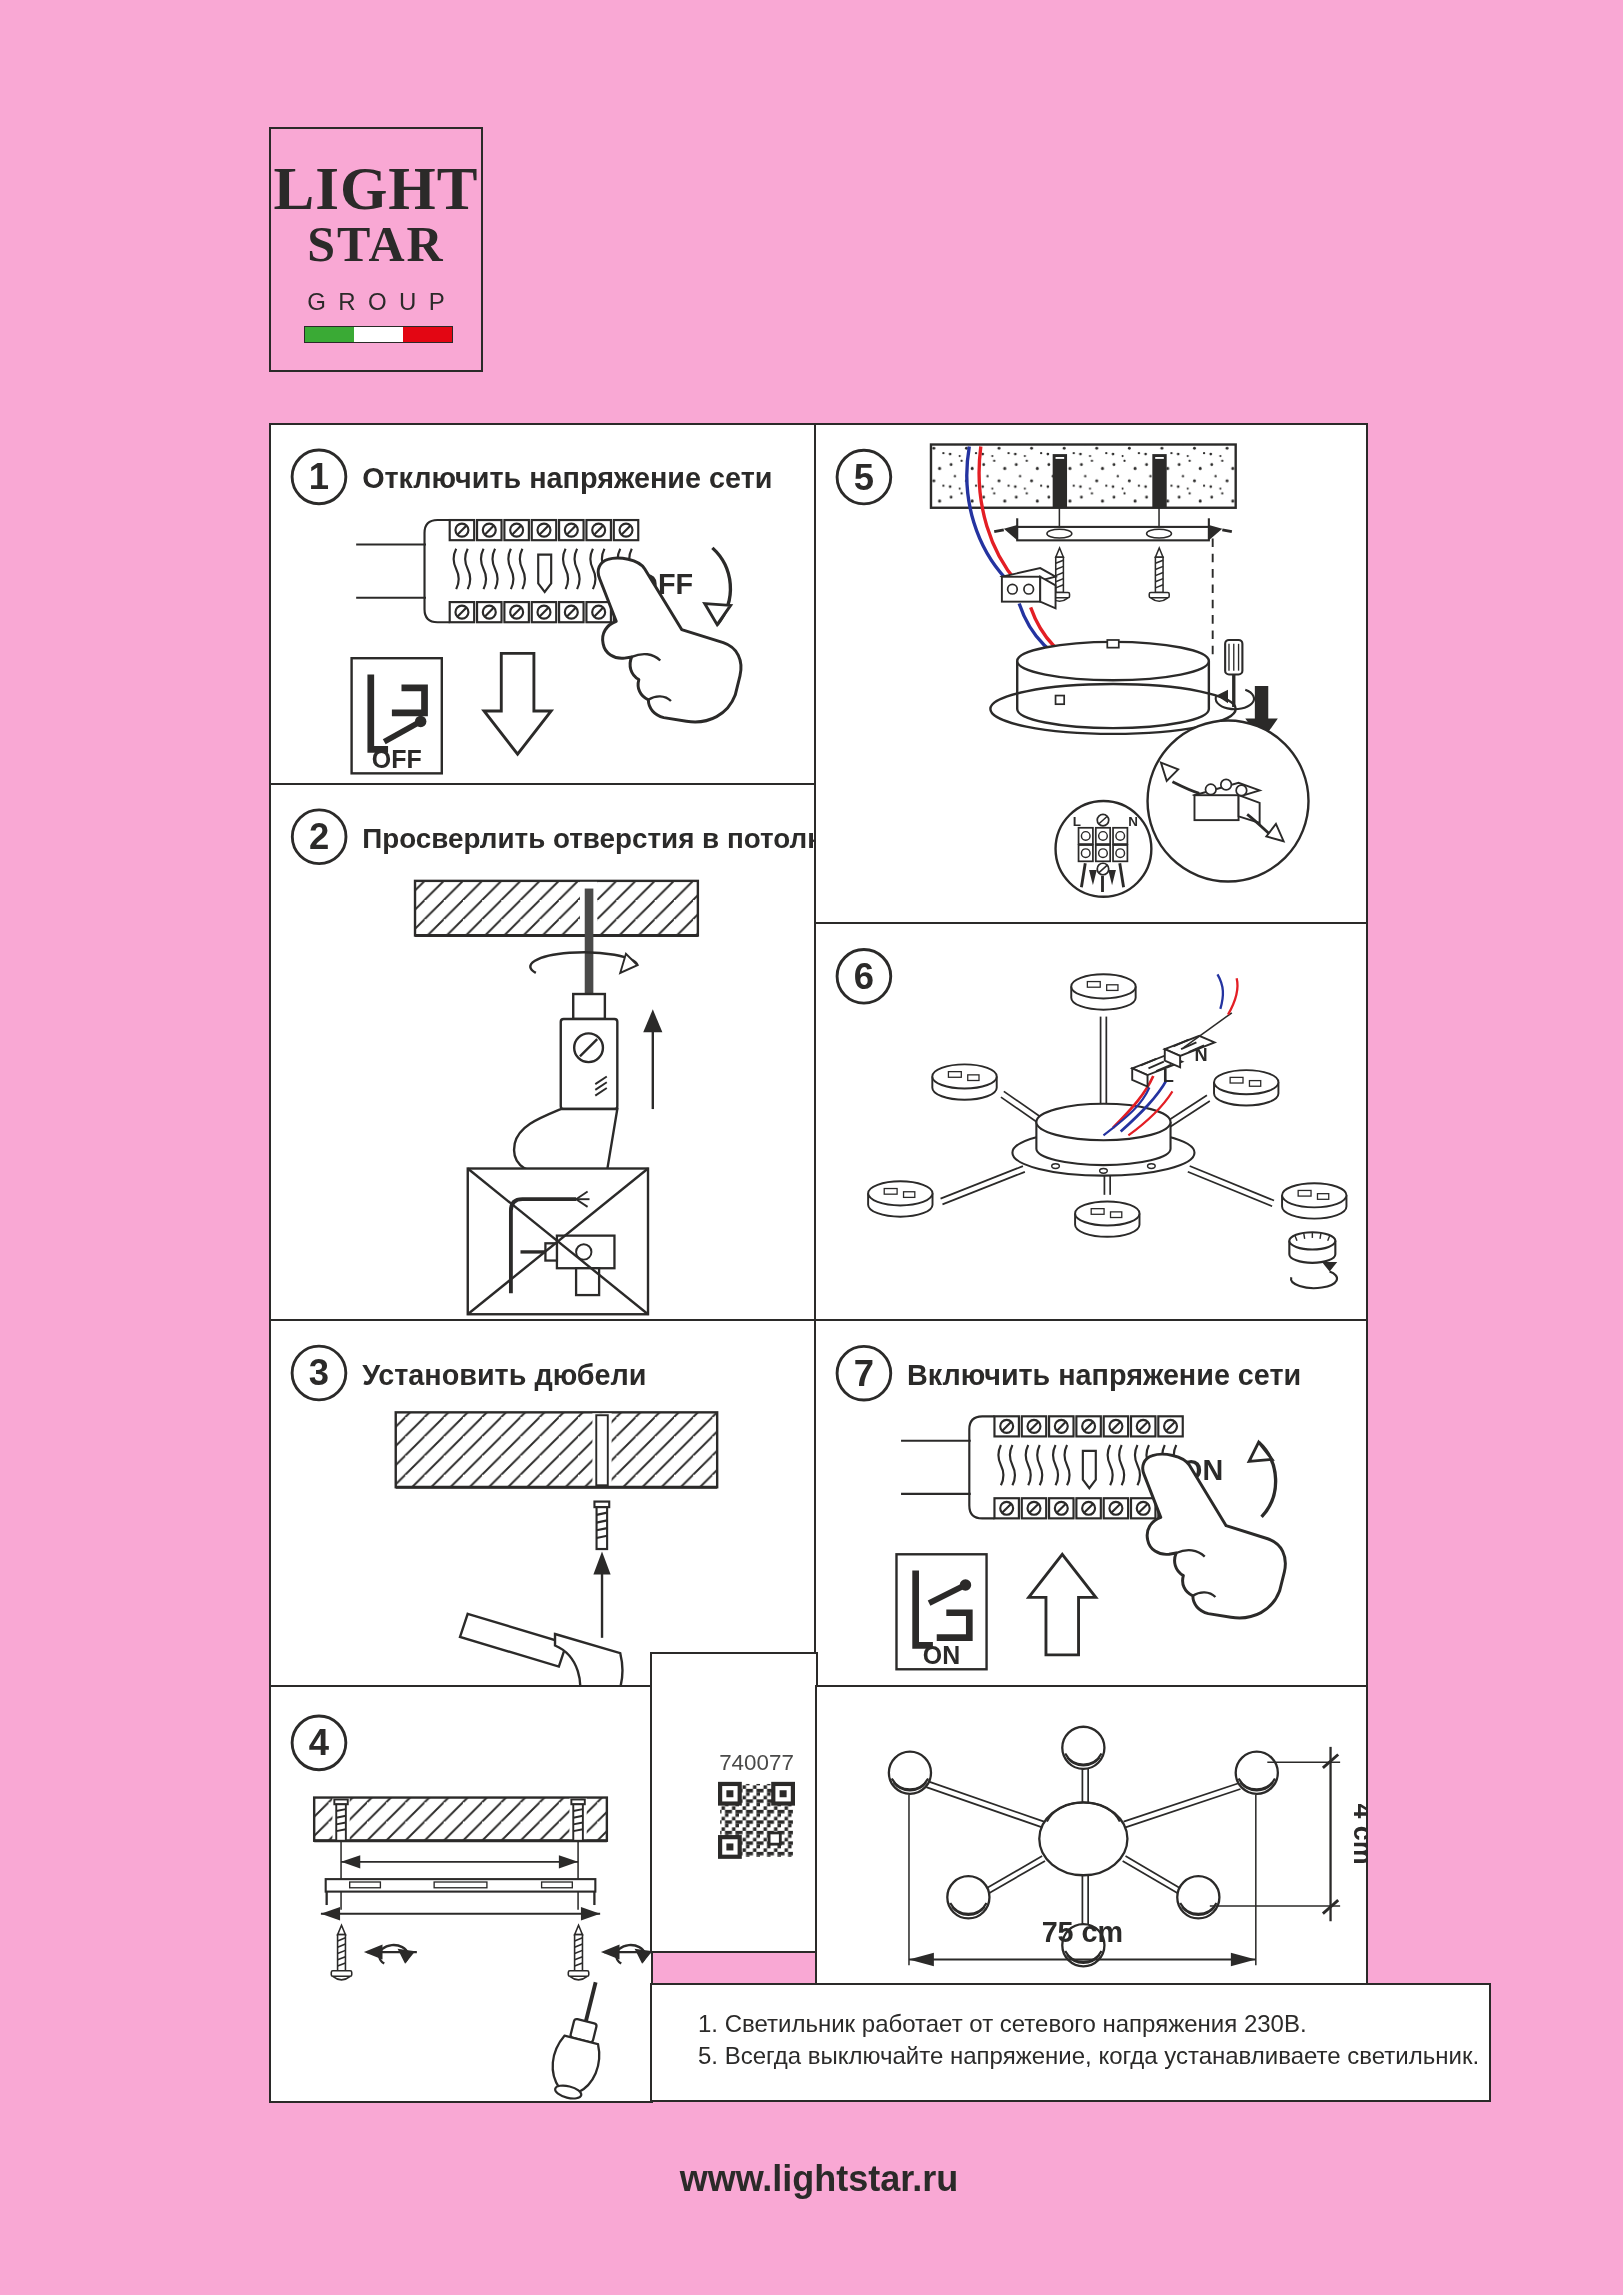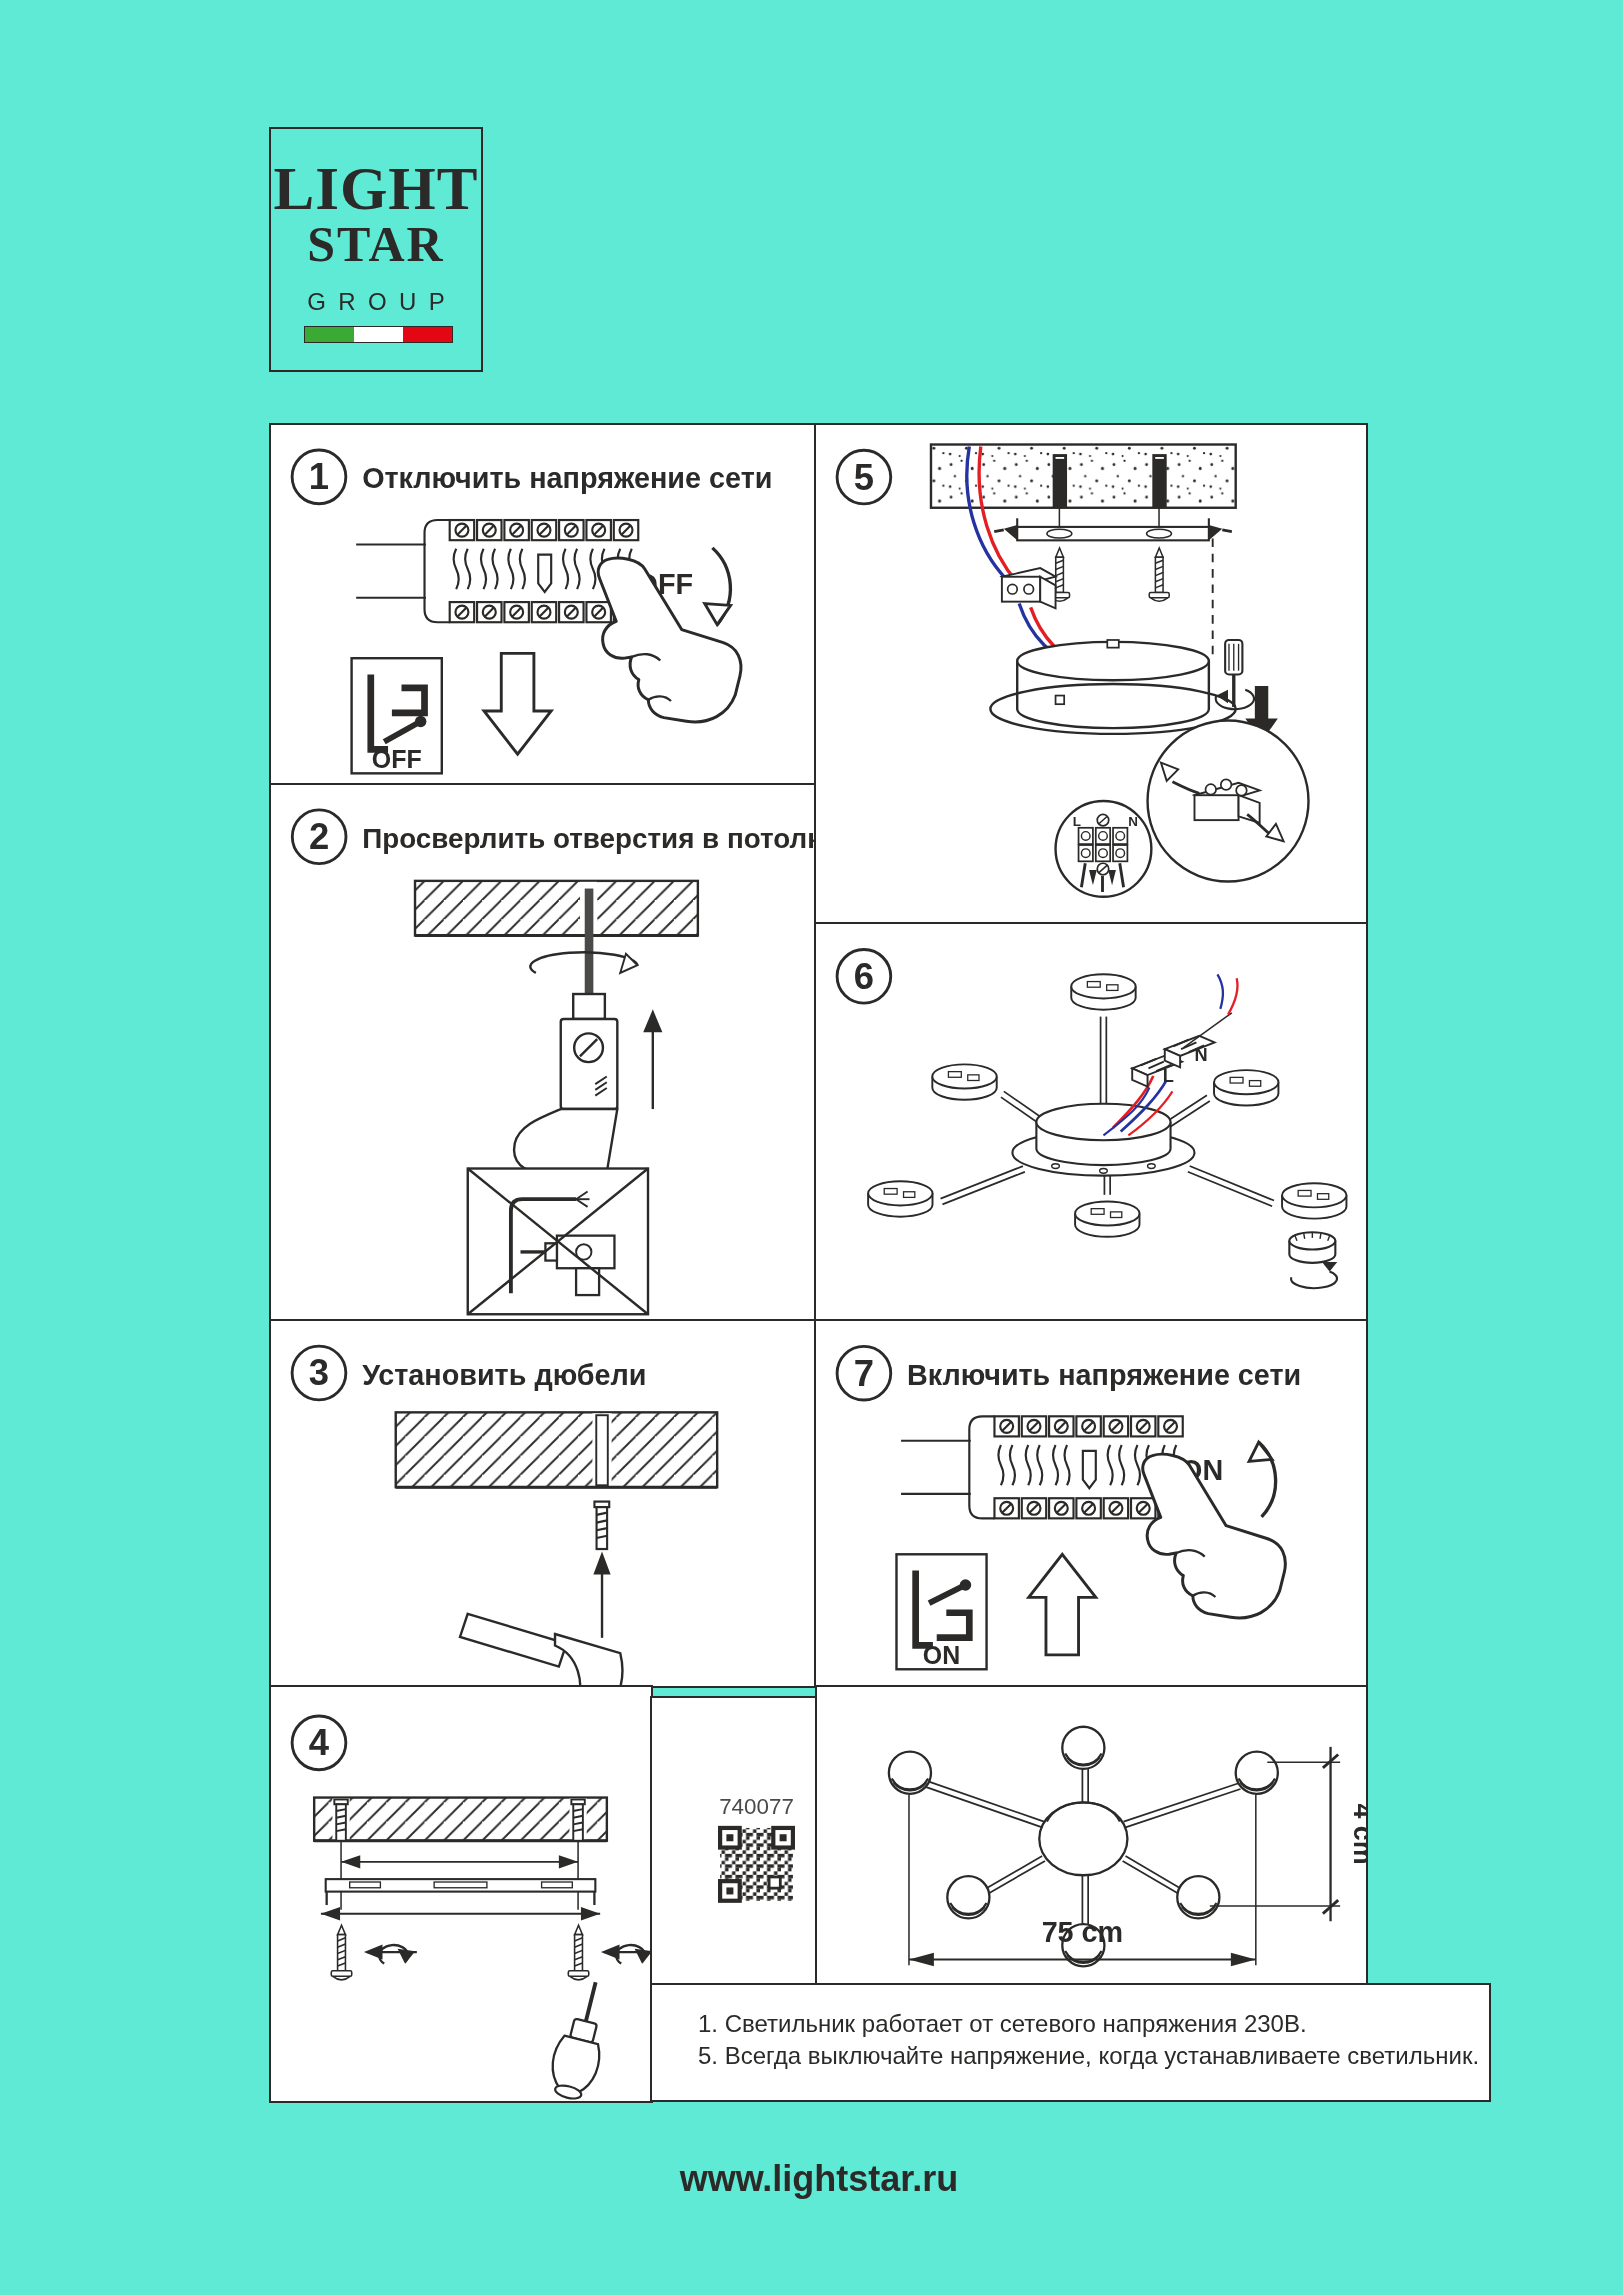--- a/index.html
+++ b/index.html
@@ -1,16 +1,16 @@
 <!DOCTYPE html>
 <html><head>
 <meta charset="utf-8">
 <style>
   html,body{margin:0;padding:0;background:#888;}
-  #page{position:relative;width:1623px;height:2295px;background:#5eead4;font-family:"Liberation Sans",sans-serif;color:#2b2a29;overflow:hidden;}
+  #page{position:relative;width:1623px;height:2295px;background:#f9a8d4;font-family:"Liberation Sans",sans-serif;color:#2b2a29;overflow:hidden;}
   .panel{position:absolute;border:2.9px solid #2b2a29;box-sizing:border-box;background:#fff;}
   .panel svg{display:block;width:100%;height:100%;}
   
   #logo{position:absolute;left:269px;top:127px;width:214px;height:245px;border:2.9px solid #2b2a29;box-sizing:border-box;text-align:center;}
   #logo .w1{position:absolute;left:0;right:0;top:29px;font-family:"Liberation Serif",serif;font-weight:bold;font-size:61px;letter-spacing:1px;line-height:1;}
   #logo .w2{position:absolute;left:0;right:0;top:90px;font-family:"Liberation Serif",serif;font-weight:bold;font-size:50px;letter-spacing:1.9px;line-height:1;}
   #logo .w3{position:absolute;left:0;right:0;top:161px;font-size:24px;letter-spacing:12.4px;text-indent:12.4px;line-height:1;}
   #flag{position:absolute;left:32.5px;top:197px;width:147px;height:15.3px;border:1.9px solid #2b2a29;display:flex;}
   #flag div{flex:1;}
   
@@ -477,21 +477,21 @@
         <path d="M104,260 v78 h18" fill="none" stroke="#2b2a29" stroke-width="7"></path>
         <path d="M126,330 h34 v-26 h-24" fill="none" stroke="#2b2a29" stroke-width="7"></path>
         <line x1="118" y1="294" x2="154" y2="276" stroke="#2b2a29" stroke-width="6"></line>
         <circle cx="156" cy="275" r="6" fill="#2b2a29"></circle>
         <text x="131" y="357" font-size="26" font-weight="bold" text-anchor="middle" fill="#2b2a29">ON</text>
       </g>
       <polygon points="222,288 240,288 240,348 274,348 274,288 292,288 257,243" fill="#fff" stroke="#2b2a29" stroke-width="3"></polygon>
     </svg>
   </div>
 
-  <div class="panel" style="left:650px;top:1696px;width:168px;height:301px;padding-left:45px;">
+  <div class="panel" style="left:650px;top:1652px;width:168px;height:301px;padding-left:45px;">
     <svg viewBox="0 0 170 309">
       <text x="85" y="108" font-size="32" text-anchor="middle" fill="#4a4a49">740077</text>
       <g>
         <rect x="30" y="125" width="110" height="110" fill="#fff"></rect>
         <rect x="33" y="128" width="104" height="104" fill="url(#qrp)"></rect>
         <g>
           <rect x="33" y="128" width="28" height="28" fill="#fff"></rect>
             <rect x="33" y="128" width="28" height="28" fill="none" stroke="#2b2a29" stroke-width="6"></rect>
             <rect x="42" y="137" width="10" height="10" fill="#2b2a29"></rect>
           <rect x="109" y="128" width="28" height="28" fill="#fff"></rect>

